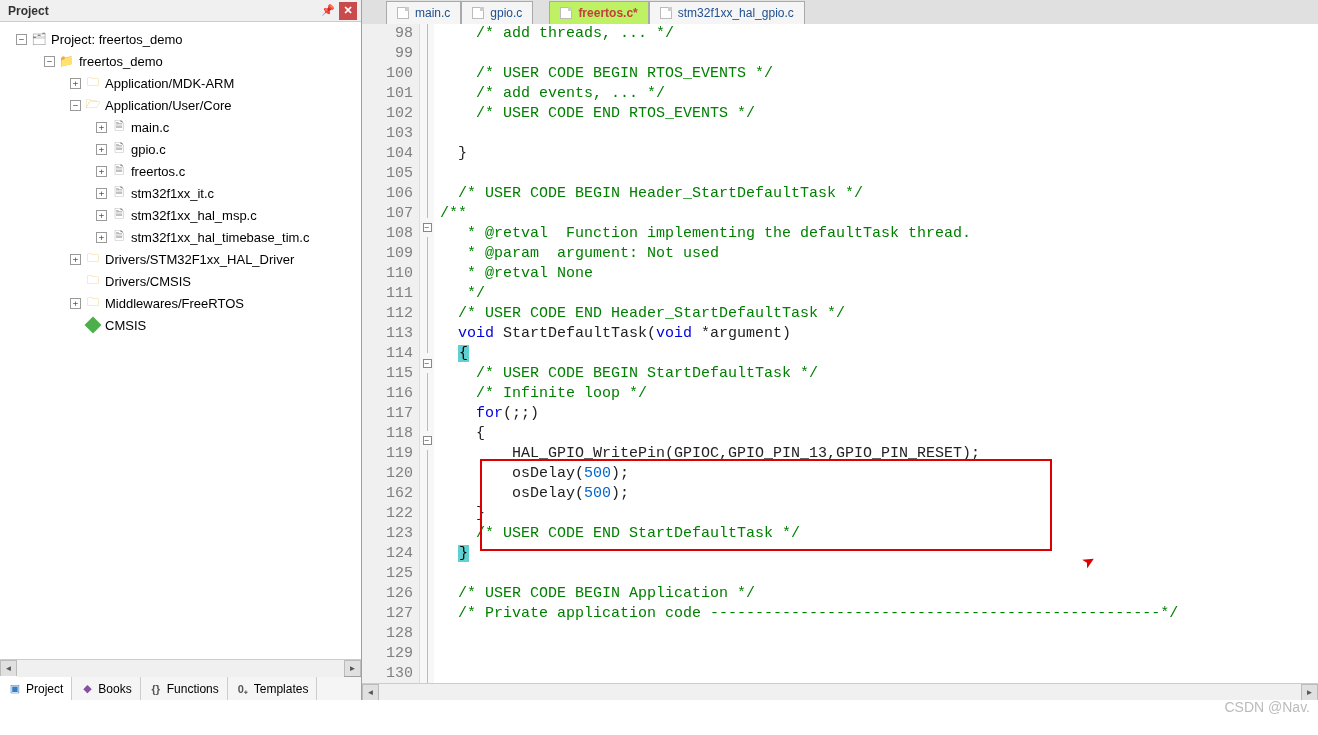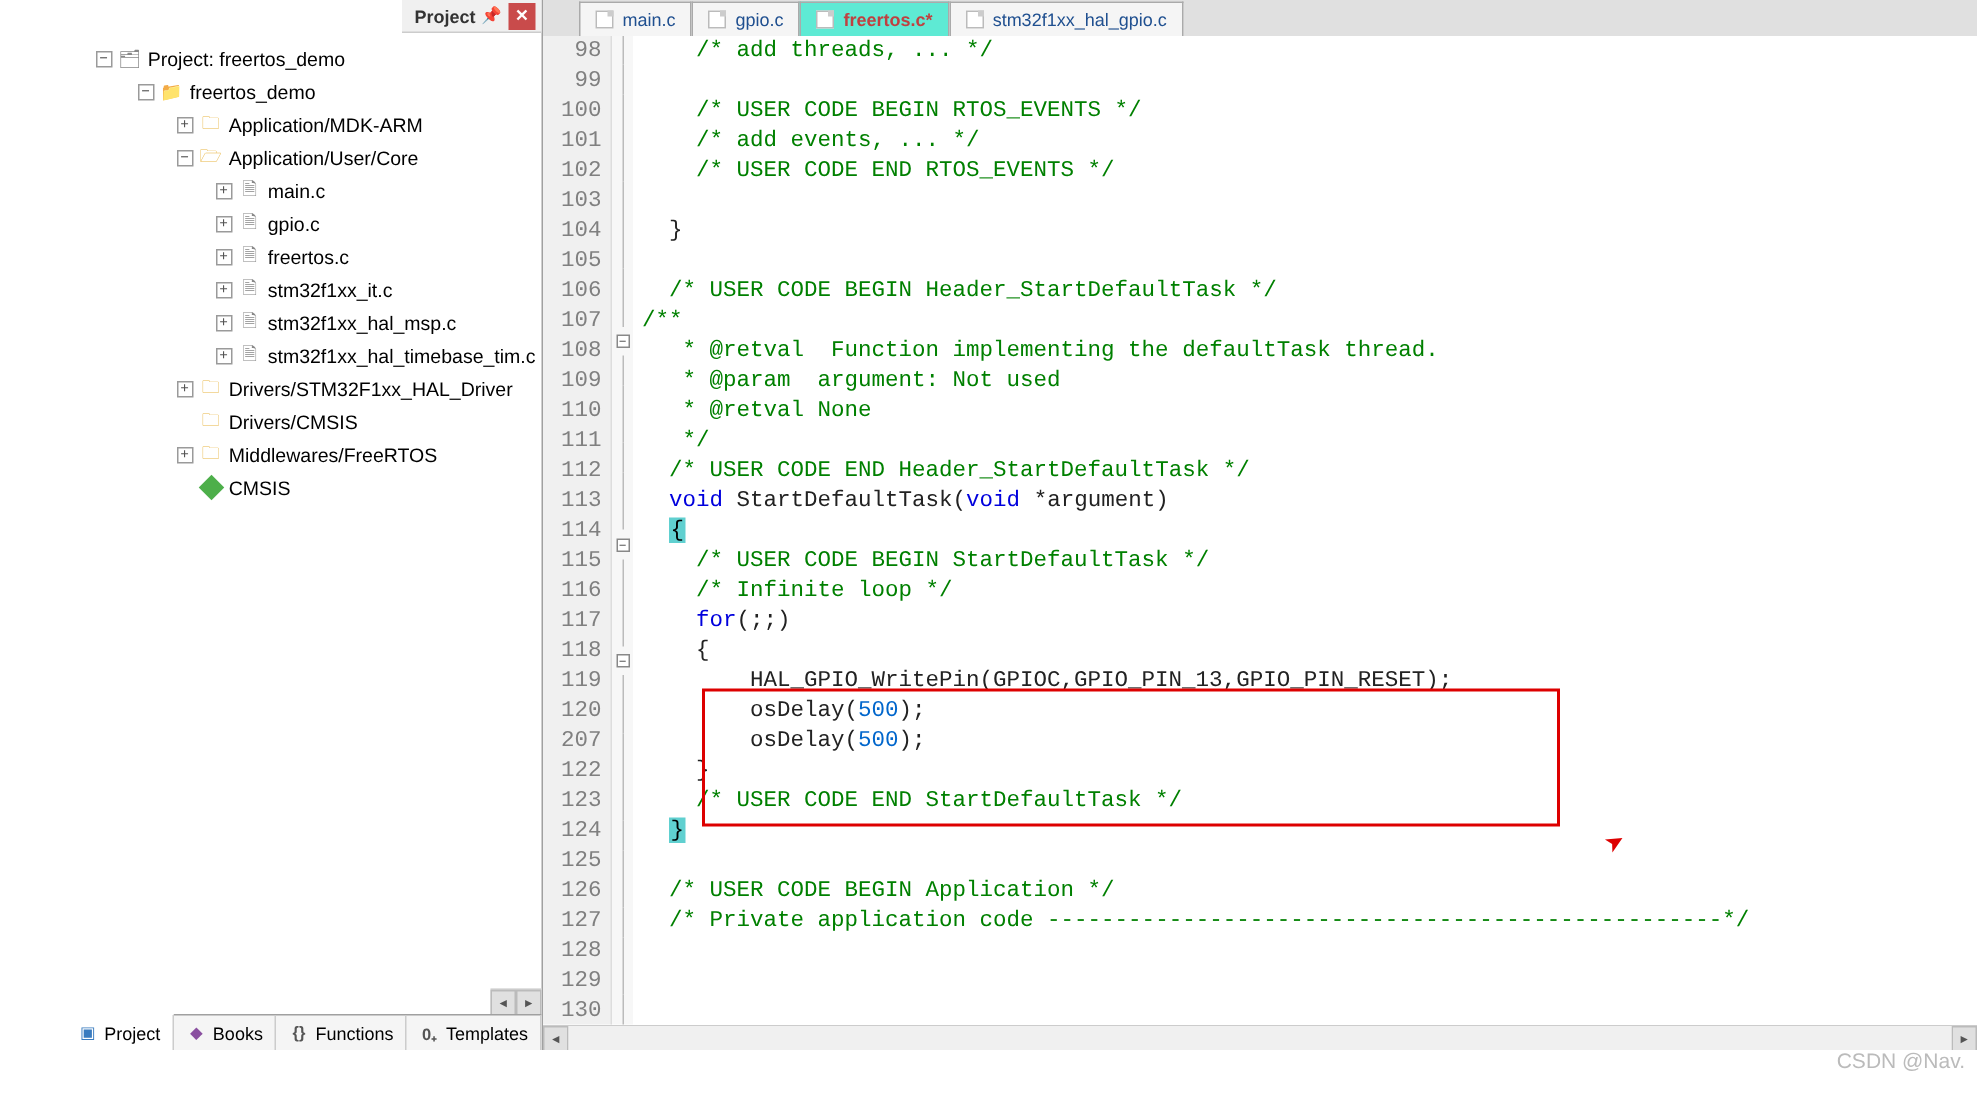--- a/index.html
+++ b/index.html
@@ -1,20 +1,20 @@
 <!DOCTYPE html>
 <html><head>
   <meta charset="utf-8">
   <style>
     * { margin: 0; padding: 0; box-sizing: border-box; }
     body { font-family: "Segoe UI", Tahoma, sans-serif; font-size: 12px; background: #fff; overflow: hidden; width: 1318px; height: 735px; position: relative; }
     .main-layout { display: flex; height: 700px; }
     
     
-    .left-panel { width: 362px; border-right: 1px solid #a0a0a0; display: flex; flex-direction: column; background: #fff; align-items: flex-end; }
+    .left-panel { width: 362px; border-right: 1px solid #a0a0a0; display: flex; flex-direction: column; background: #fff; }
     .panel-header { display: flex; align-items: center; background: #f0f0f0; border-bottom: 1px solid #ccc; height: 22px; padding: 0 4px 0 8px; }
     .panel-header .title { flex: 1; font-weight: bold; color: #333; }
     .pin-btn, .close-btn { width: 18px; height: 18px; display: flex; align-items: center; justify-content: center; margin-left: 2px; cursor: pointer; }
     .close-btn { background: #c94b4b; color: #fff; font-weight: bold; font-size: 11px; }
     .pin-btn { color: #555; font-size: 11px; }
     
     .tree { flex: 1; overflow: auto; padding: 6px 4px; font-size: 13px; }
     .tree-node { display: flex; align-items: center; height: 22px; white-space: nowrap; cursor: pointer; padding-left: 4px; }
     .tree-toggle { width: 11px; height: 11px; border: 1px solid #9a9a9a; display: inline-flex; align-items: center; justify-content: center; font-size: 9px; line-height: 1; margin-right: 4px; color: #555; background: #fff; font-family: monospace; }
     .tree-spacer { width: 15px; display: inline-block; }
@@ -38,28 +38,28 @@
     .bottom-tab-icon { width: 14px; height: 14px; display: inline-flex; align-items: center; justify-content: center; font-size: 11px; }
     .bi-proj { color: #3a7cbf; }
     .bi-book { color: #8a4fa0; }
     .bi-func { color: #555; font-weight: bold; }
     .bi-tmpl { color: #555; font-weight: bold; }
     
     
     .right-panel { flex: 1; display: flex; flex-direction: column; overflow: hidden; }
     .file-tabs { display: flex; background: #e0e0e0; height: 24px; padding-left: 24px; }
     .file-tab { display: flex; align-items: center; padding: 0 10px; border: 1px solid #aaa; border-bottom: none; margin-right: 0; background: #f5f5f5; cursor: pointer; gap: 6px; height: 23px; margin-top: 1px; }
-    .file-tab.active { background: #5eead4; font-weight: bold; }
+    .file-tab.active { background: #bef264; font-weight: bold; margin-left: 16px; }
     .file-tab-icon { width: 12px; height: 12px; display: inline-block; background: #fff; border: 1px solid #bbb; position: relative; }
     .file-tab-icon.c-file::after { content: ""; position: absolute; right: -1px; top: -1px; width: 4px; height: 4px; background: #ccc; }
     .file-tab.active .label { color: #c04040; }
     .file-tab .label { color: #205090; }
     
     .code-area { flex: 1; display: flex; overflow: auto; font-family: "Courier New", monospace; font-size: 15px; line-height: 20px; background: #fff; position: relative; }
-    .gutter { display: flex; flex-direction: column; background: #f0f0f0; text-align: right; color: #808080; padding: 0 6px 0 12px; user-select: none; border-right: 1px solid #ddd; }
+    .gutter { display: flex; flex-direction: column; background: #f0f0f0; text-align: right; color: #808080; padding: 0 6px 0 24px; user-select: none; border-right: 1px solid #ddd; }
     .gutter .ln { height: 20px; }
     .fold-col { display: flex; flex-direction: column; background: #f7f7f7; width: 14px; }
     .fold-cell { height: 20px; display: flex; align-items: center; justify-content: center; position: relative; }
     .fold-box { width: 9px; height: 9px; border: 1px solid #888; background: #fff; font-size: 8px; line-height: 7px; text-align: center; color: #555; font-family: monospace; }
     .fold-line { position: absolute; left: 50%; width: 1px; background: #bbb; top: 0; bottom: 0; }
     
     .code-lines { flex: 1; padding-left: 6px; position: relative; }
     .code-line { height: 20px; white-space: pre; }
     .c-comment { color: #008000; }
     .c-keyword { color: #0000dd; }
@@ -225,21 +225,21 @@
           <div class="ln">111</div>
           <div class="ln">112</div>
           <div class="ln">113</div>
           <div class="ln">114</div>
           <div class="ln">115</div>
           <div class="ln">116</div>
           <div class="ln">117</div>
           <div class="ln">118</div>
           <div class="ln">119</div>
           <div class="ln">120</div>
-          <div class="ln">207</div>
+          <div class="ln">162</div>
           <div class="ln">122</div>
           <div class="ln">123</div>
           <div class="ln">124</div>
           <div class="ln">125</div>
           <div class="ln">126</div>
           <div class="ln">127</div>
           <div class="ln">128</div>
           <div class="ln">129</div>
           <div class="ln">130</div>
         </div>

